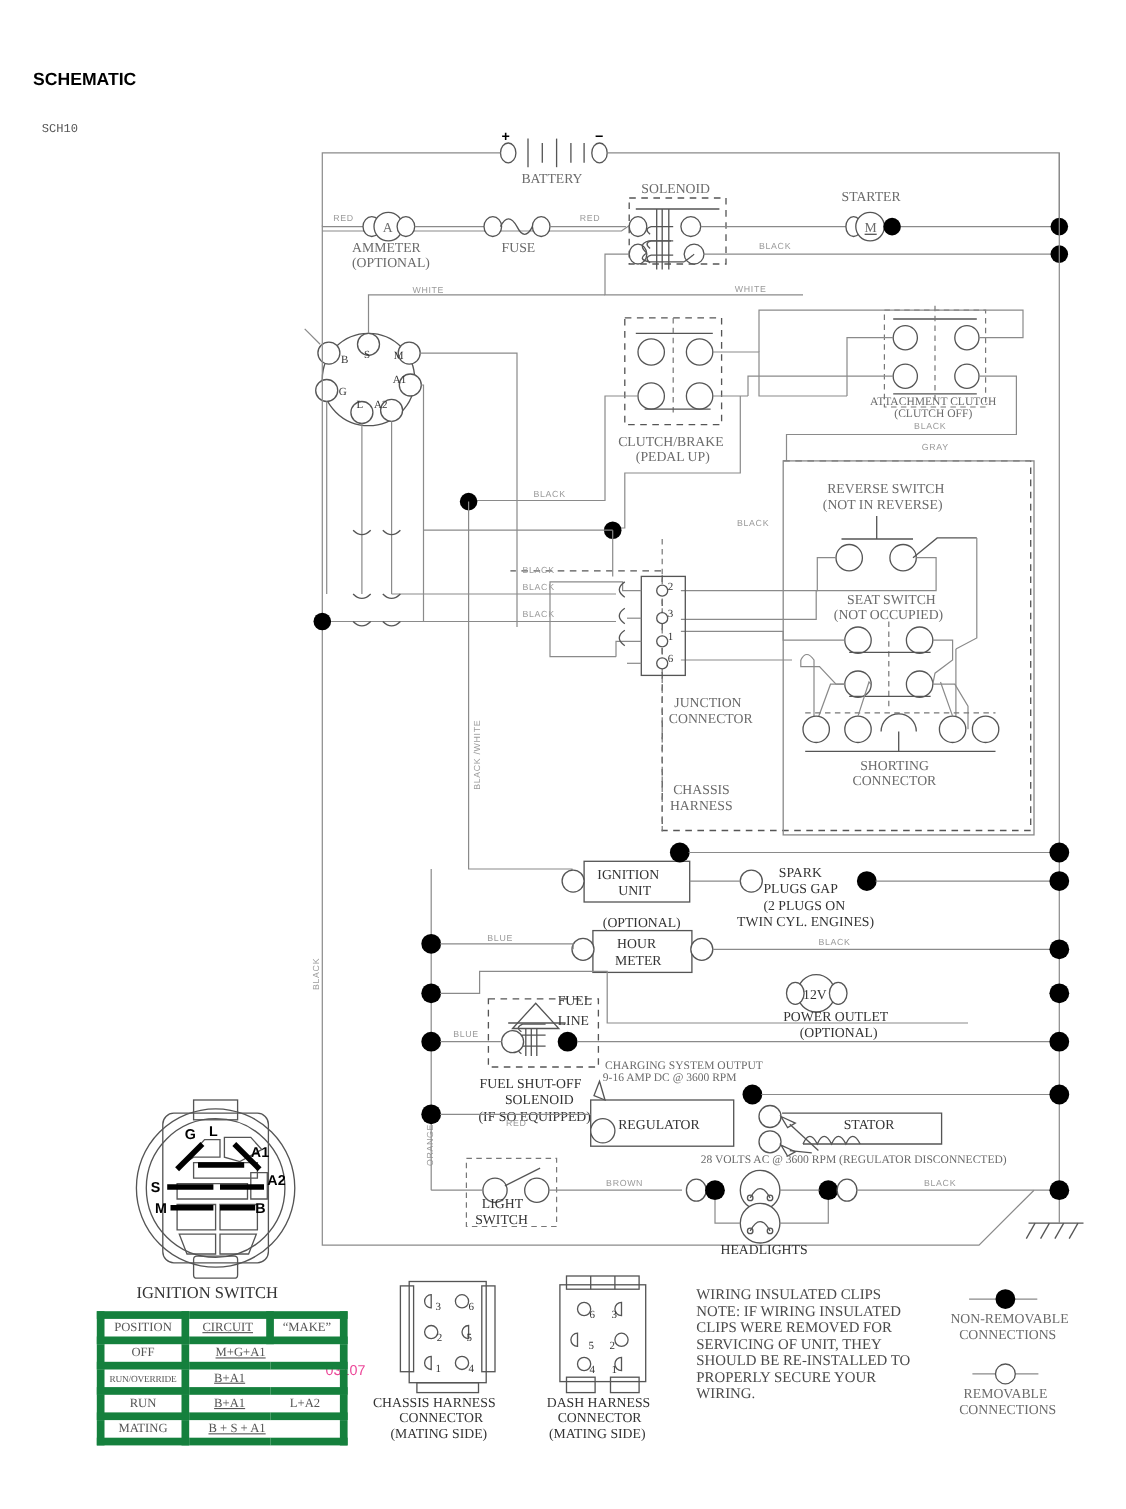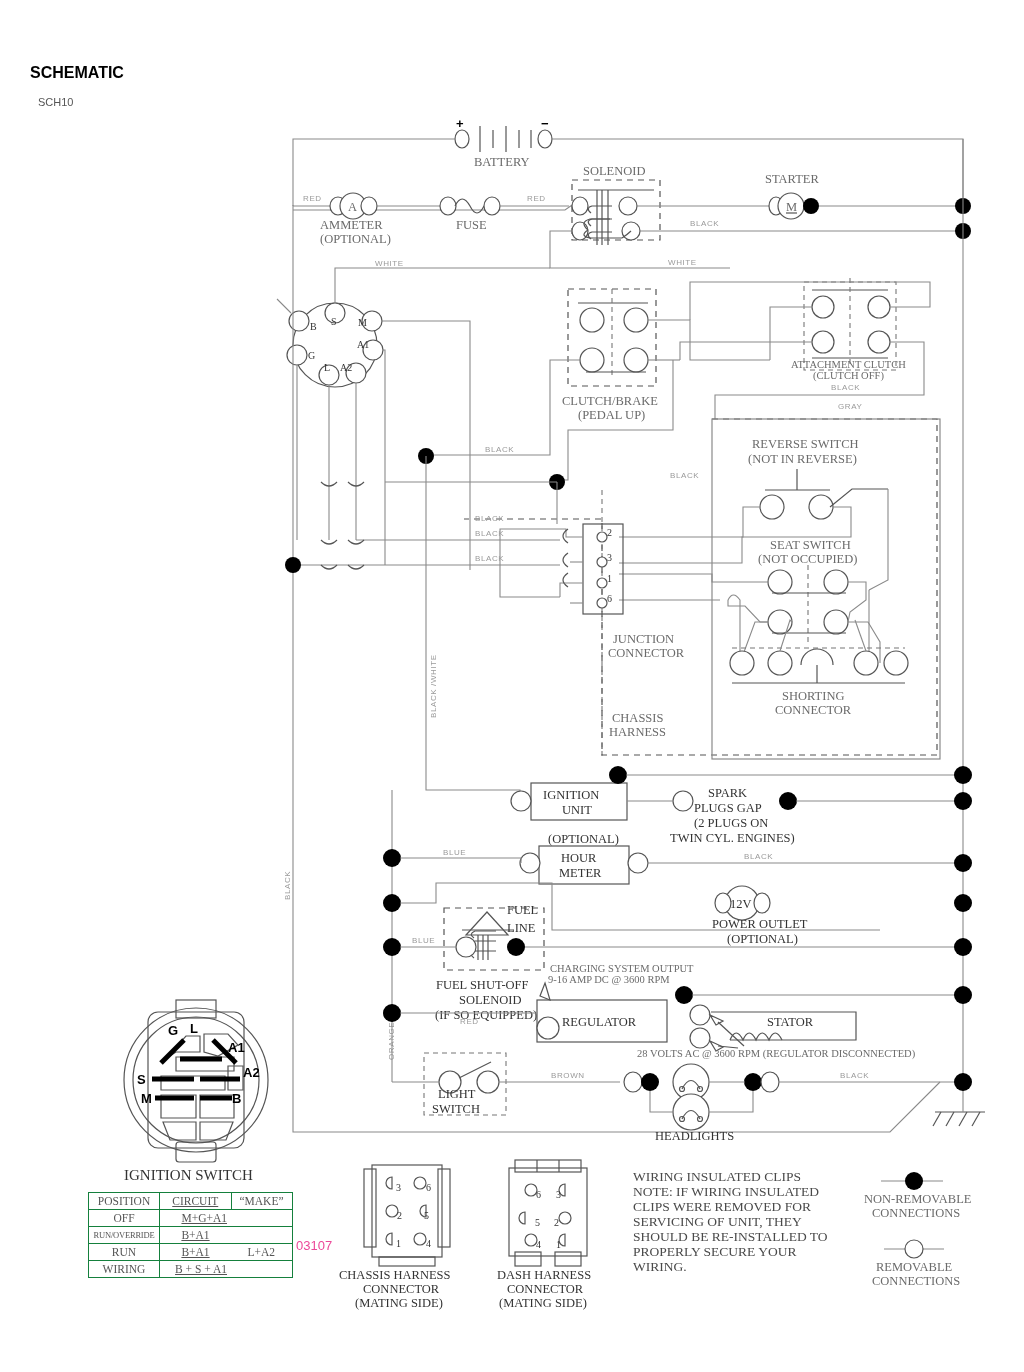--- a/index.html
+++ b/index.html
@@ -2,33 +2,33 @@
 <html><head>
 <meta charset="utf-8">
 <style>
   html,body{margin:0;padding:0;background:#ffffff;}
   body{width:1024px;height:1372px;font-family:"Liberation Serif",serif;color:#000;}
   #page{position:relative;width:1024px;height:1372px;overflow:hidden;background:#fff;}
   #title{position:absolute;left:30px;top:36px;font-family:"Liberation Sans",sans-serif;
          font-weight:bold;font-size:20.5px;letter-spacing:-0.2px;white-space:nowrap;}
   #subtitle{position:absolute;left:30px;top:64px;font-family:"Liberation Sans",sans-serif;
          font-weight:bold;font-size:16px;}
-  #schcode{position:absolute;left:38px;top:96px;font-size:11px;color:#555;font-family:Liberation Sans, sans-serif;}
+  #schcode{position:absolute;left:38px;top:112px;font-size:11px;color:#555;font-family:Liberation Mono, monospace;}
   #revcode{position:absolute;left:296px;top:1238px;font-size:13px;color:#ec4899;font-family:"Liberation Sans",sans-serif;}
   svg{position:absolute;left:0;top:0;}
   .wlbl{font-family:"Liberation Sans",sans-serif;fill:#9a9a9a;font-size:8px;letter-spacing:0.6px;}
   .clbl{font-family:"Liberation Serif",serif;fill:#6b6b6b;font-size:12.5px;}
   .clbl-sm{font-family:"Liberation Serif",serif;fill:#6b6b6b;font-size:10.5px;}
   .clbl-dk{font-family:"Liberation Serif",serif;fill:#333;font-size:12.5px;}
   .pin{font-family:"Liberation Serif",serif;fill:#333;font-size:10px;}
   .pinb{font-family:"Liberation Sans",sans-serif;fill:#000;font-size:13px;font-weight:bold;}
   .note{font-family:"Liberation Serif",serif;fill:#4a4a4a;font-size:13.5px;}
   table{border-collapse:collapse;}
   #swtable{position:absolute;left:88px;top:1192px;font-family:"Liberation Serif",serif;font-size:11.5px;color:#555;}
-  #swtable td{border:1px solid #15803d;padding:1px 4px;text-align:center;height:14px;}
+  #swtable td{border:7px solid #15803d;padding:1px 4px;text-align:center;height:14px;}
   #swtable td.c1{width:62px;} #swtable td.c2{width:62px;text-decoration:underline;} #swtable td.c3{width:52px;}
   #swtable td.lft{text-align:right;padding-left:5px;}
   #swtable td.tiny{font-size:8.5px;letter-spacing:-0.2px;}
 </style>
 </head>
 <body>
 
 <div id="page">
 
   <div id="subtitle">SCHEMATIC</div>
@@ -564,20 +564,20 @@
         <td class="c1 tiny">RUN/OVERRIDE</td>
         <td class="c2" style="border-right:none">B+A1</td>
         <td class="c3" style="border-left:none"></td>
       </tr>
       <tr>
         <td class="c1">RUN</td>
         <td class="c2" style="border-right:none">B+A1</td>
         <td class="c3" style="border-left:none">L+A2</td>
       </tr>
       <tr>
-        <td class="c1">WIRING</td>
+        <td class="c1">MATING</td>
         <td class="c2 lft" style="border-right:none">B + S + A1</td>
         <td class="c3" style="border-left:none"></td>
       </tr>
     </tbody>
   </table>
 
 </div>
 
 </body></html>

